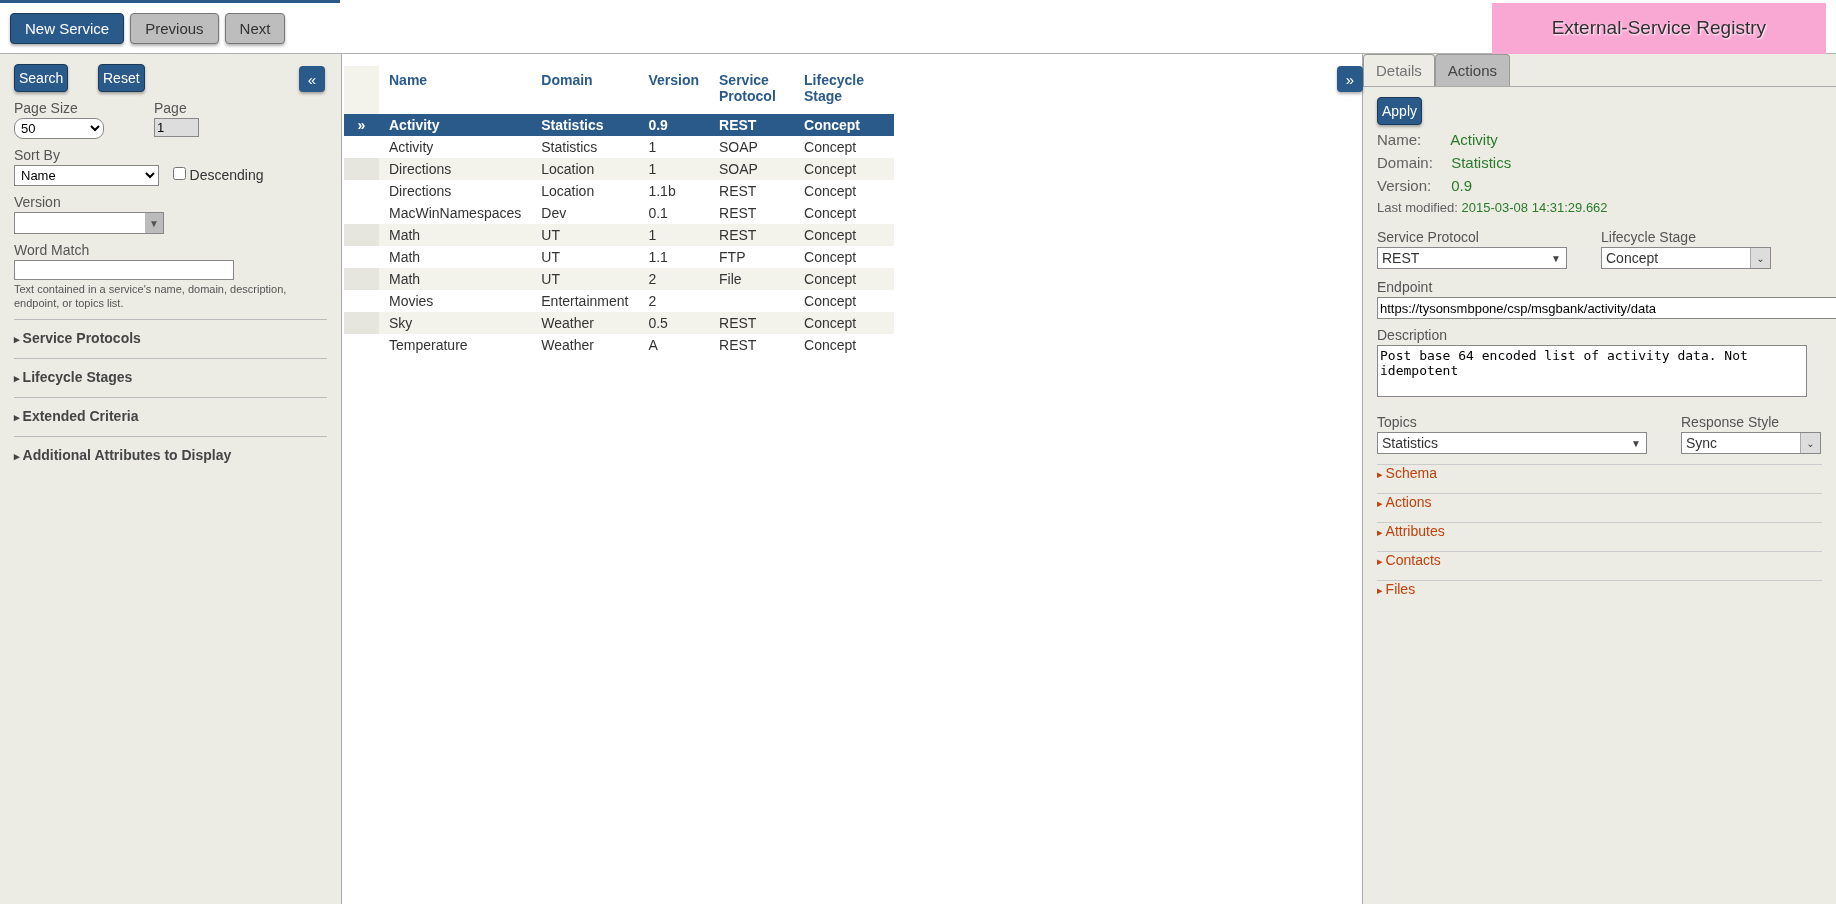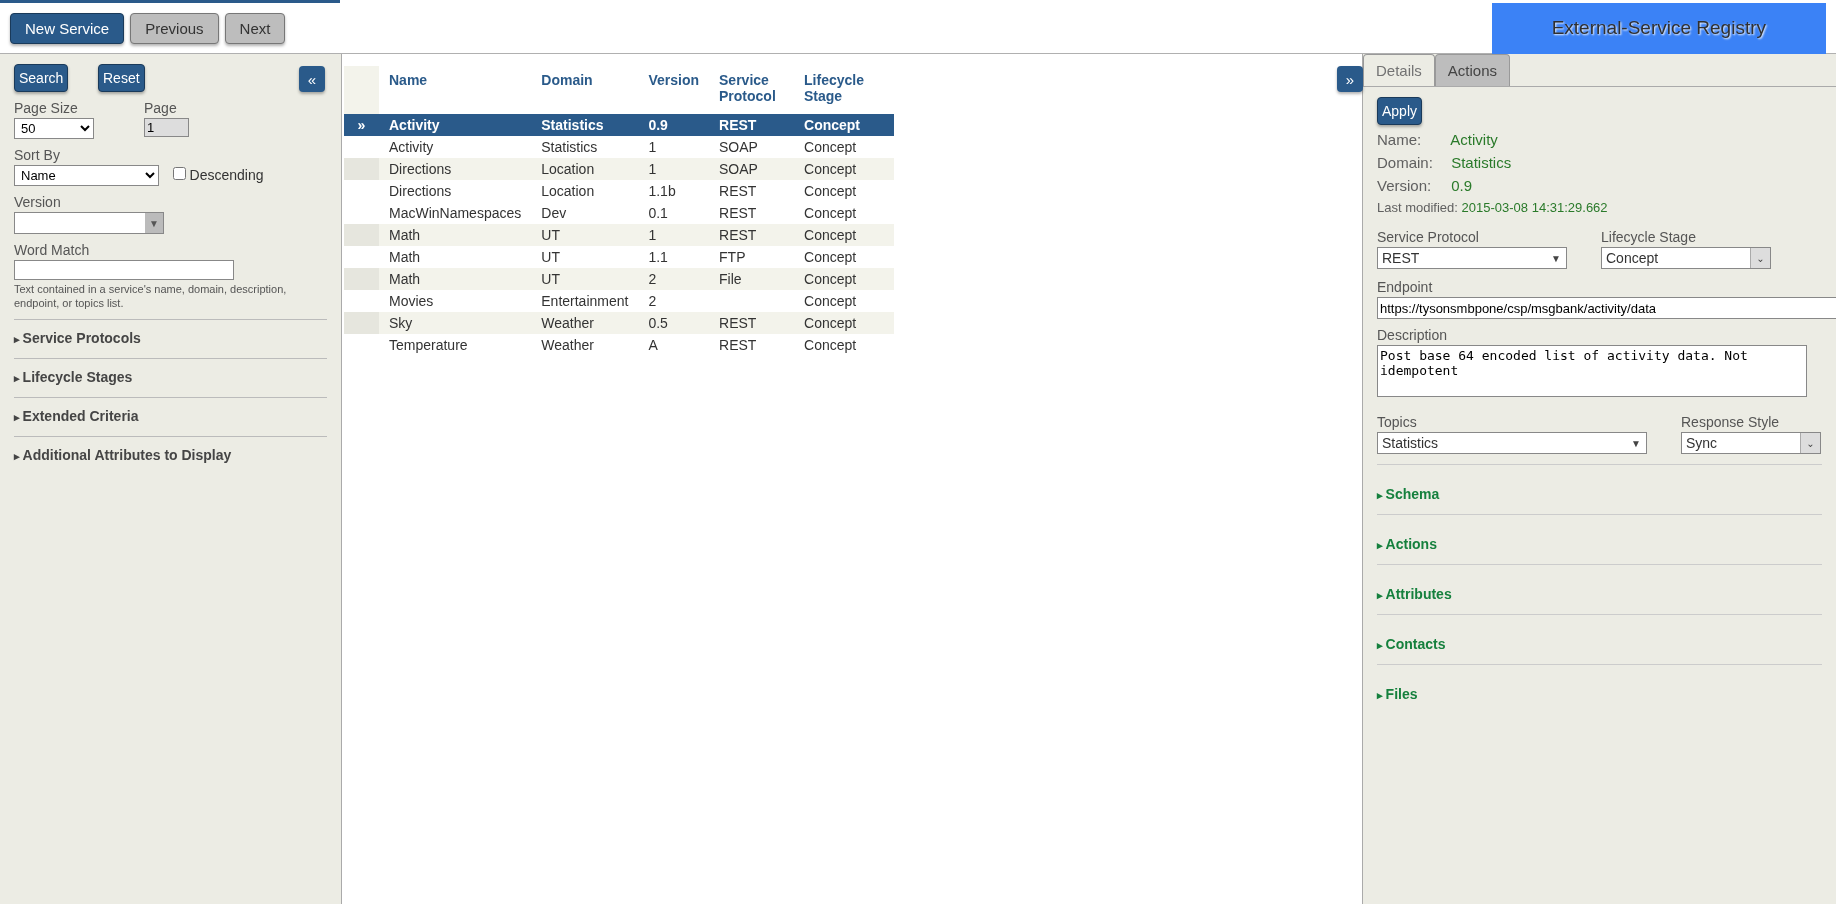--- a/index.html
+++ b/index.html
@@ -3,32 +3,32 @@
 <meta charset="utf-8">
 <style>
 *{margin:0;padding:0;box-sizing:border-box;font-family:Arial,Helvetica,sans-serif;}
 body{background:#fff;font-size:13px;color:#333;overflow:hidden;}
 .topstrip{height:3px;background:#2a5a8a;width:340px;}
 #topbar{height:51px;display:flex;align-items:center;padding:0 10px;border-bottom:1px solid #b0b0b0;}
 .btn{border:1px solid #777;border-radius:4px;padding:6px 14px;margin-right:6px;cursor:pointer;font-size:15px;box-shadow:0 2px 3px rgba(0,0,0,.3);}
 .btn-primary{background:#2a5a8a;color:#fff;border-color:#1a3a5a;}
 .btn-grey{background:#bdbdbd;color:#333;}
 .btn-small{font-size:14px;padding:5px 4px;}
-#banner{margin-left:auto;background:#3b82f6;padding:14px 60px;font-size:19px;color:#303030;text-shadow:1px 1px 2px #fff;font-weight:normal;height:51px;text-align:center;}
+#banner{margin-left:auto;background:#f9a8d4;padding:14px 60px;font-size:19px;color:#303030;text-shadow:1px 1px 2px #fff;font-weight:normal;height:51px;text-align:center;}
 
 #content{display:flex;height:calc(100vh - 54px);}
 
 
 #left{width:342px;background:#ecece4;border-right:1px solid #aaa;padding:10px 14px;position:relative;}
 #collapse-left{position:absolute;top:12px;right:16px;background:#2a5a8a;color:#fff;border-radius:4px;width:26px;height:26px;display:flex;align-items:center;justify-content:center;font-size:15px;cursor:pointer;box-shadow:0 2px 3px rgba(0,0,0,.3);}
 .row{margin-bottom:8px;}
 .lbl{color:#555;font-size:14px;margin-bottom:2px;display:block;}
 select,input[type=text]{border:1px solid #888;background:#fff;font-size:13px;padding:1px 2px;}
 .page-size-row{display:flex;gap:50px;}
-#page-size{width:80px;}
+#page-size{width:90px;border-radius:9px;}
 #page-num{width:45px;background:#ddd;}
 #sortby{width:145px;}
 .desc-check{font-size:14px;color:#333;}
 #version-combo{width:150px;position:relative;}
 #version-combo .vbox{border:1px solid #888;height:22px;background:#fff;position:relative;}
 #version-combo .dd{position:absolute;right:0;top:0;width:18px;height:20px;background:#bbb;display:flex;align-items:center;justify-content:center;font-size:10px;color:#555;}
 #wordmatch{width:220px;height:20px;}
 .helper{font-size:11px;color:#555;line-height:1.3;margin-top:2px;}
 .section-hdr{border-top:1px solid #bbb;padding:10px 0 4px;margin-top:8px;color:#454545;font-weight:bold;font-size:14px;cursor:pointer;}
 .section-hdr::before{content:"▸ ";font-size:11px;}
@@ -59,21 +59,21 @@
 .kv .v{color:#2a7a2a;font-weight:normal;}
 .lm{font-size:13px;color:#606060;margin:6px 0 14px;}
 .lm .d{color:#2a7a2a;}
 .fldrow{display:flex;gap:34px;margin-bottom:10px;}
 .fld label{display:block;color:#555;font-size:14px;margin-bottom:2px;}
 .combo{border:1px solid #888;background:#fff;height:22px;display:flex;align-items:center;position:relative;font-size:14px;padding-left:4px;}
 .combo .arrow{position:absolute;right:0;top:0;bottom:0;width:20px;background:#ddd;display:flex;align-items:center;justify-content:center;font-size:10px;color:#444;border-left:1px solid #aaa;}
 .combo.plain .arrow{background:#fff;border:none;}
 #endpoint{width:470px;height:22px;}
 #description{width:430px;height:52px;font-family:monospace;font-size:13px;resize:none;overflow-y:scroll;border:1px solid #888;padding:2px;}
-.detail-sec{border-top:1px solid #ccc;padding:21px 0 4px;margin-top:8px;color:#15803d;font-weight:bold;font-size:14px;cursor:pointer;}
+.detail-sec{border-top:1px solid #ccc;padding:0 0 4px;margin-top:8px;color:#c2410c;font-weight:normal;font-size:14px;cursor:pointer;}
 .detail-sec::before{content:"▸ ";font-size:11px;}
 </style>
 </head>
 <body>
 
 <div class="topstrip"></div>
 <div id="topbar">
   <button class="btn btn-primary">New Service</button>
   <button class="btn btn-grey">Previous</button>
   <button class="btn btn-grey">Next</button>

